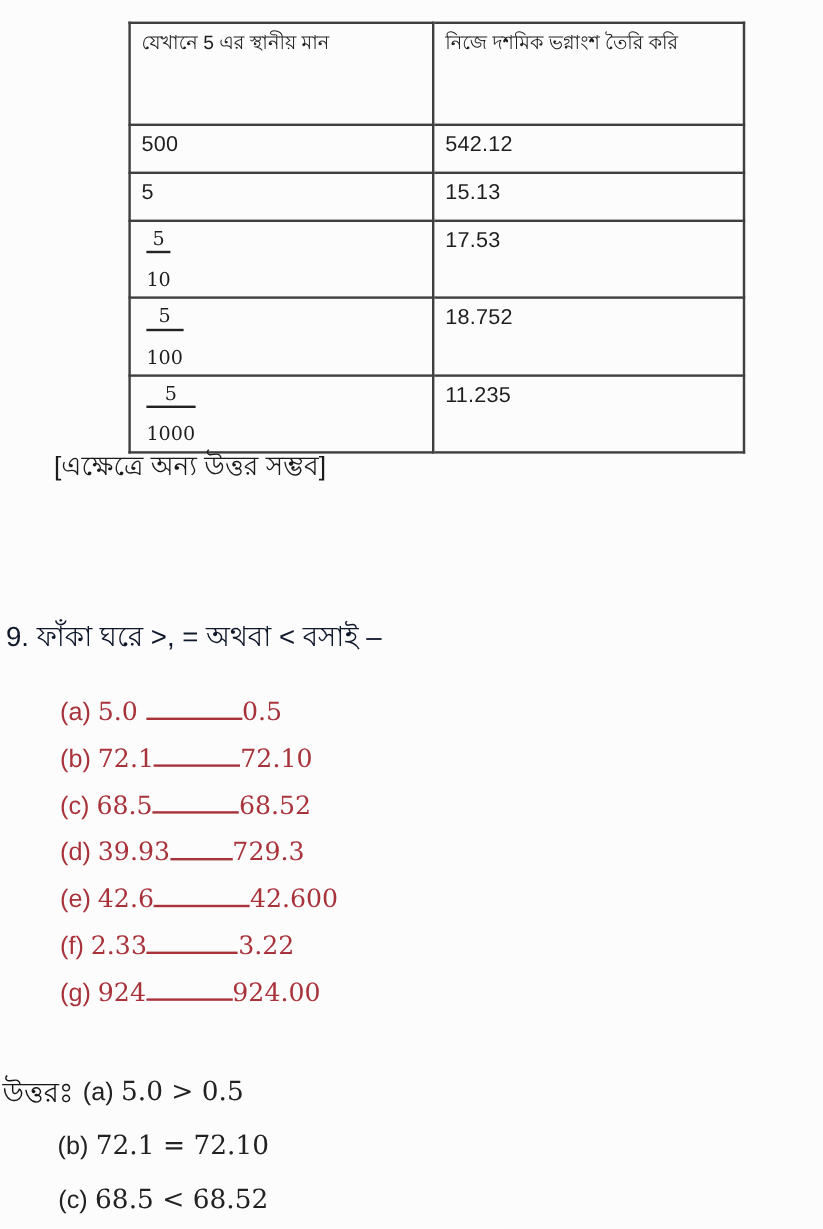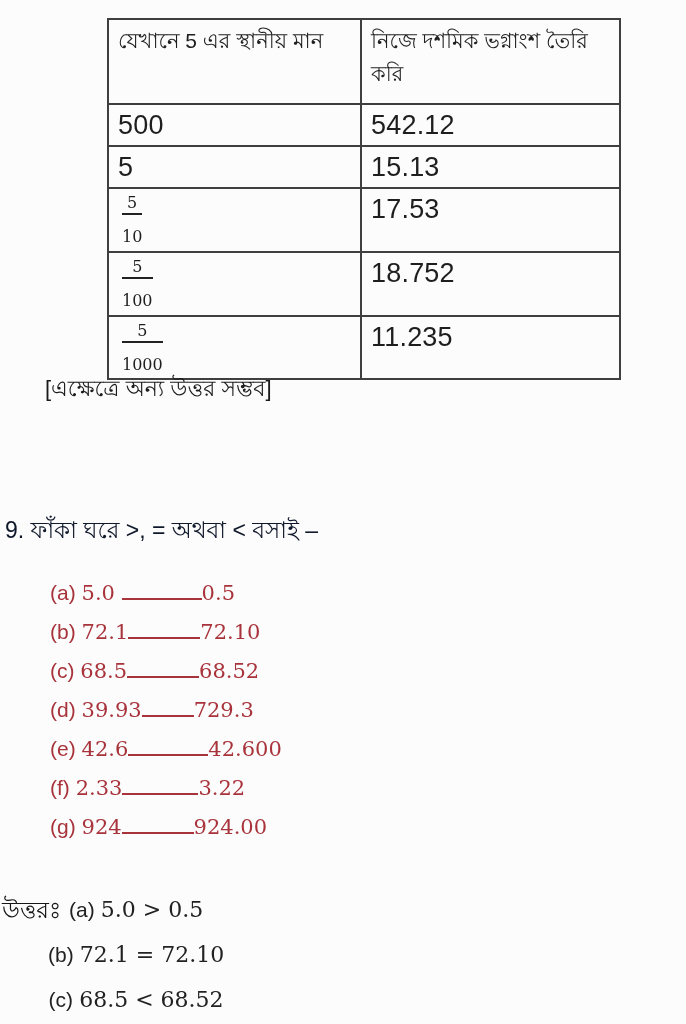--- a/index.html
+++ b/index.html
@@ -26,26 +26,26 @@
   table.place-table td, table.place-table th {
     border: 2px solid #3f3f3f;
     vertical-align: top;
     padding: 5px 6px 4px 9px;
     text-align: left;
     font-weight: normal;
   }
   col.c1 { width: 253px; }
   col.c2 { width: 259px; }
   .hdr-cell {
-    font-size: 21px;
+    font-size: 16px;
     line-height: 1.55;
     height: 85px;
   }
   .val-cell {
-    font-size: 27px;
+    font-size: 18px;
     letter-spacing: 0.2px;
   }
   .row-plain td { height: 40px; }
   .row-frac1 td { height: 53px; }
   .row-frac2 td { height: 50px; }
   .row-frac3 td { height: 56px; }
 
   .frac {
     display: inline-block;
     text-align: center;

